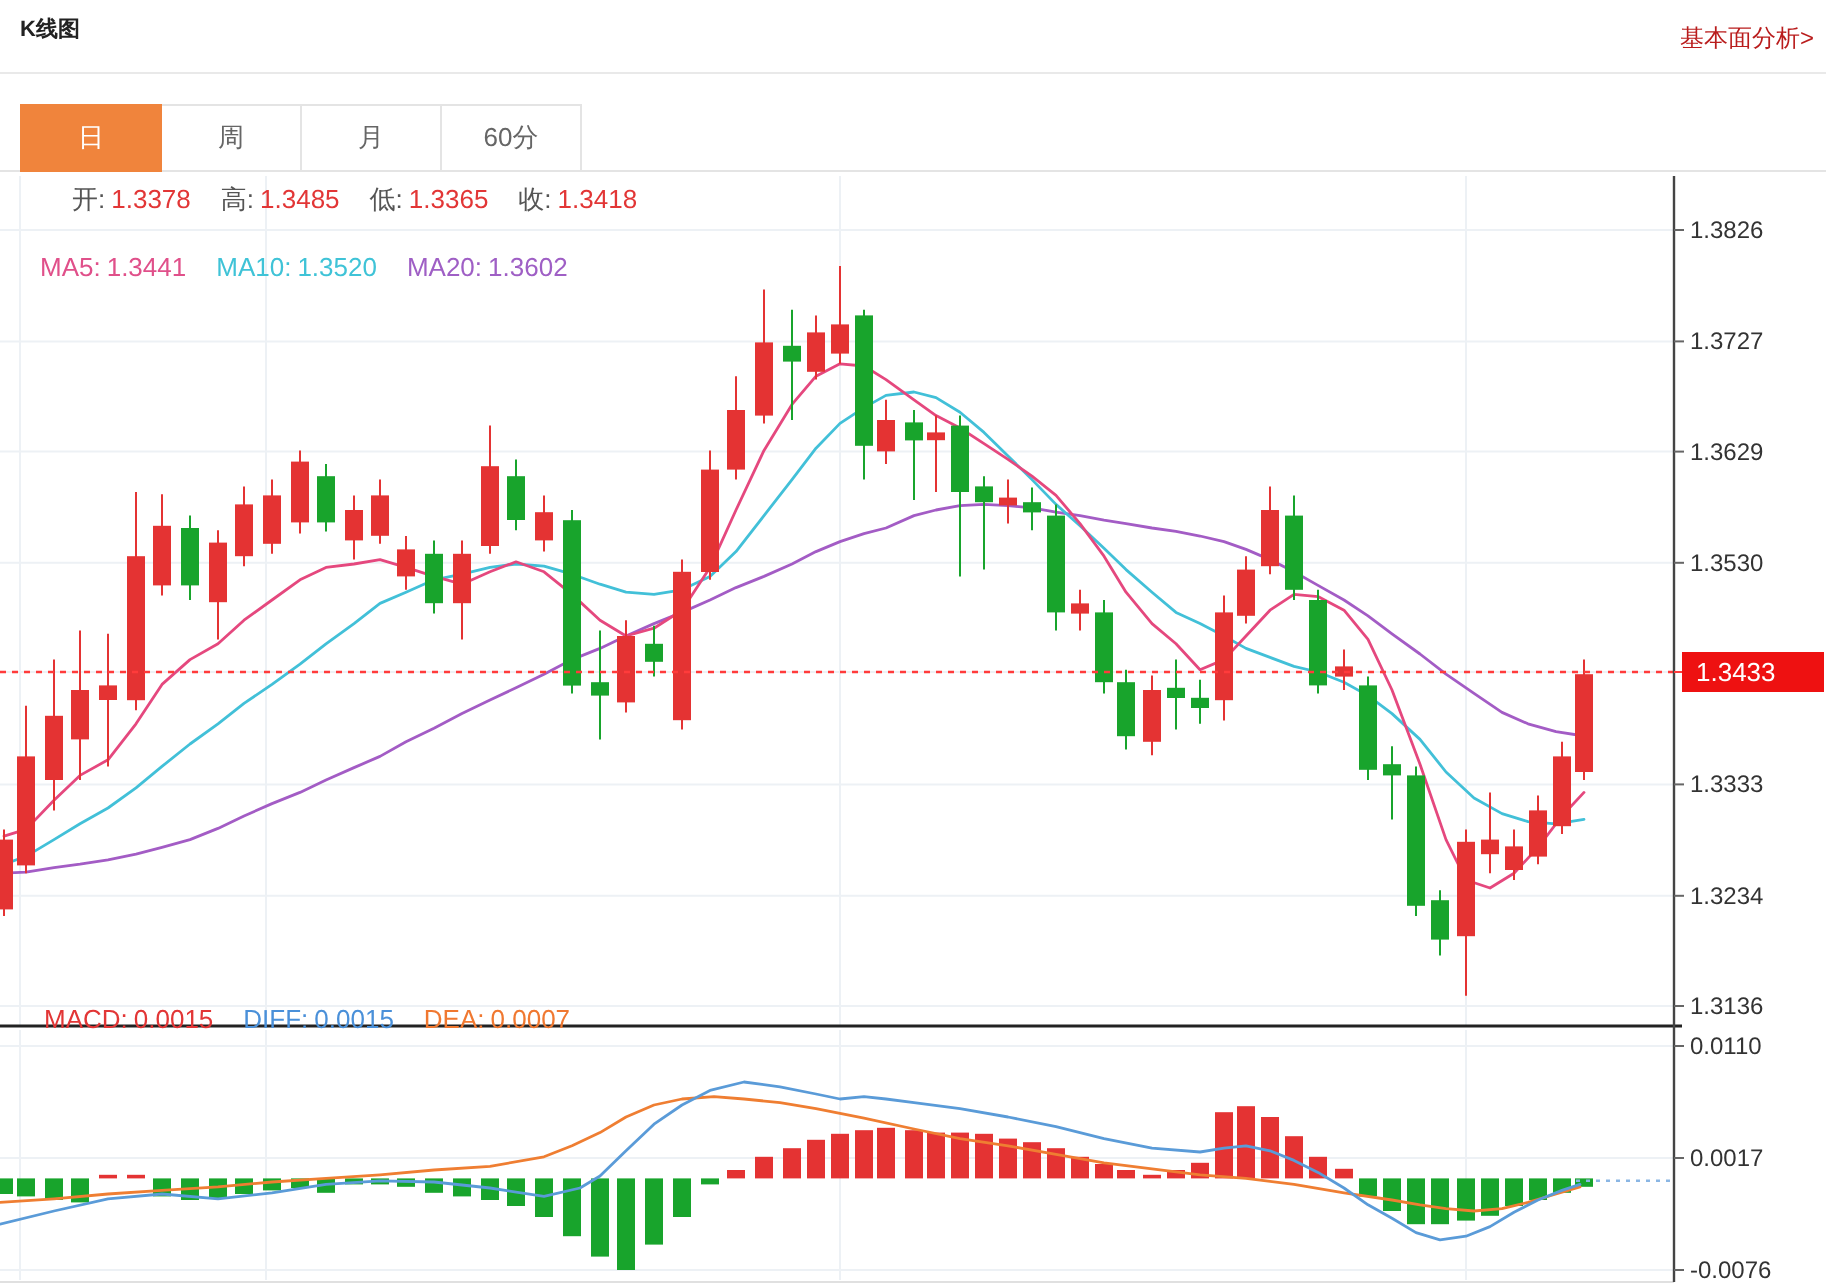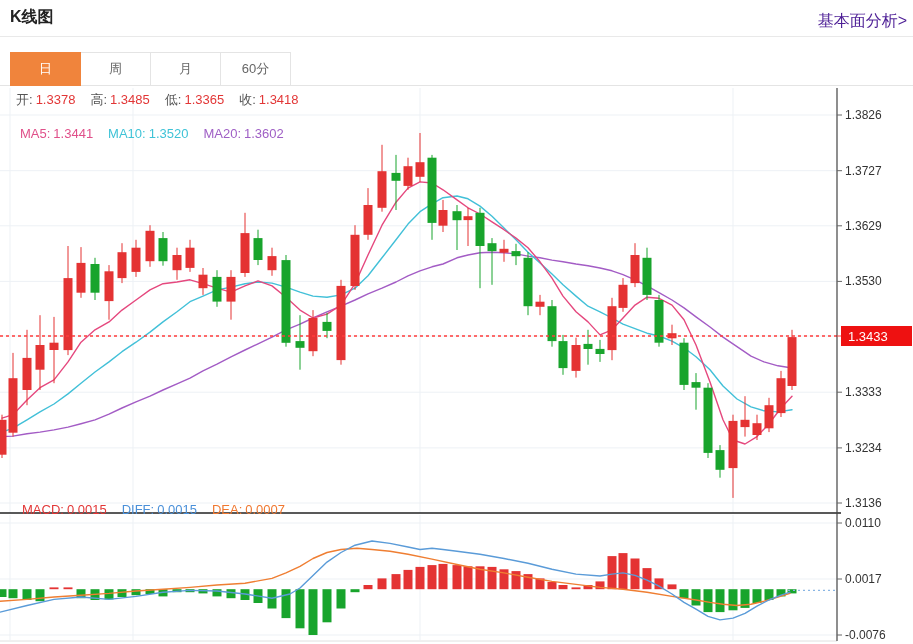--- a/index.html
+++ b/index.html
@@ -1,28 +1,28 @@
 <!DOCTYPE html>
 <html><head>
 <meta charset="utf-8">
 <style>
   html,body{margin:0;padding:0}
   body{width:913px;height:644px;background:#fff;position:relative;overflow:hidden;
        font-family:"Liberation Sans","DejaVu Sans",sans-serif;}
-  .hdr-title{position:absolute;left:10px;top:7px;font-size:16px;font-weight:bold;color:#222}
-  .hdr-link{position:absolute;right:6px;top:11px;font-size:16px;color:#4c1d95;cursor:pointer;text-decoration:none}
+  .hdr-title{position:absolute;left:10px;top:7px;font-size:11px;font-weight:bold;color:#222}
+  .hdr-link{position:absolute;right:6px;top:11px;font-size:12px;color:#b91c1c;cursor:pointer;text-decoration:none}
   .hdr-line{position:absolute;left:0;top:36px;width:913px;height:1px;background:#e9e9e9}
   .tabbar{position:absolute;left:10px;top:52px;display:flex;z-index:3}
   .tab{width:69px;height:32px;line-height:32px;text-align:center;font-size:13px;color:#666;
        background:#fff;border:1px solid #e4e4e4;border-left:none;cursor:pointer;box-sizing:content-box}
   .tab:first-child{border-left:1px solid #e4e4e4}
   .tab.active{background:#f0843c;border-color:#f0843c;color:#fff}
   .tabbar-line{position:absolute;left:0;top:85px;width:913px;height:1px;background:#e4e4e4}
   .inforow{position:absolute;font-size:13px;white-space:nowrap;z-index:2}
-  #ohlc-row{left:16px;top:91px}
+  #ohlc-row{left:36px;top:91px}
   #ma-row{left:20px;top:126px}
   #macd-row{left:22px;top:502px}
   .stat{margin-right:15px}
   .lbl{margin-right:3px}
   #chart{position:absolute;left:0;top:86px;z-index:1}
 </style>
 </head>
 <body>
 
 <div class="hdr-title">K线图</div>

